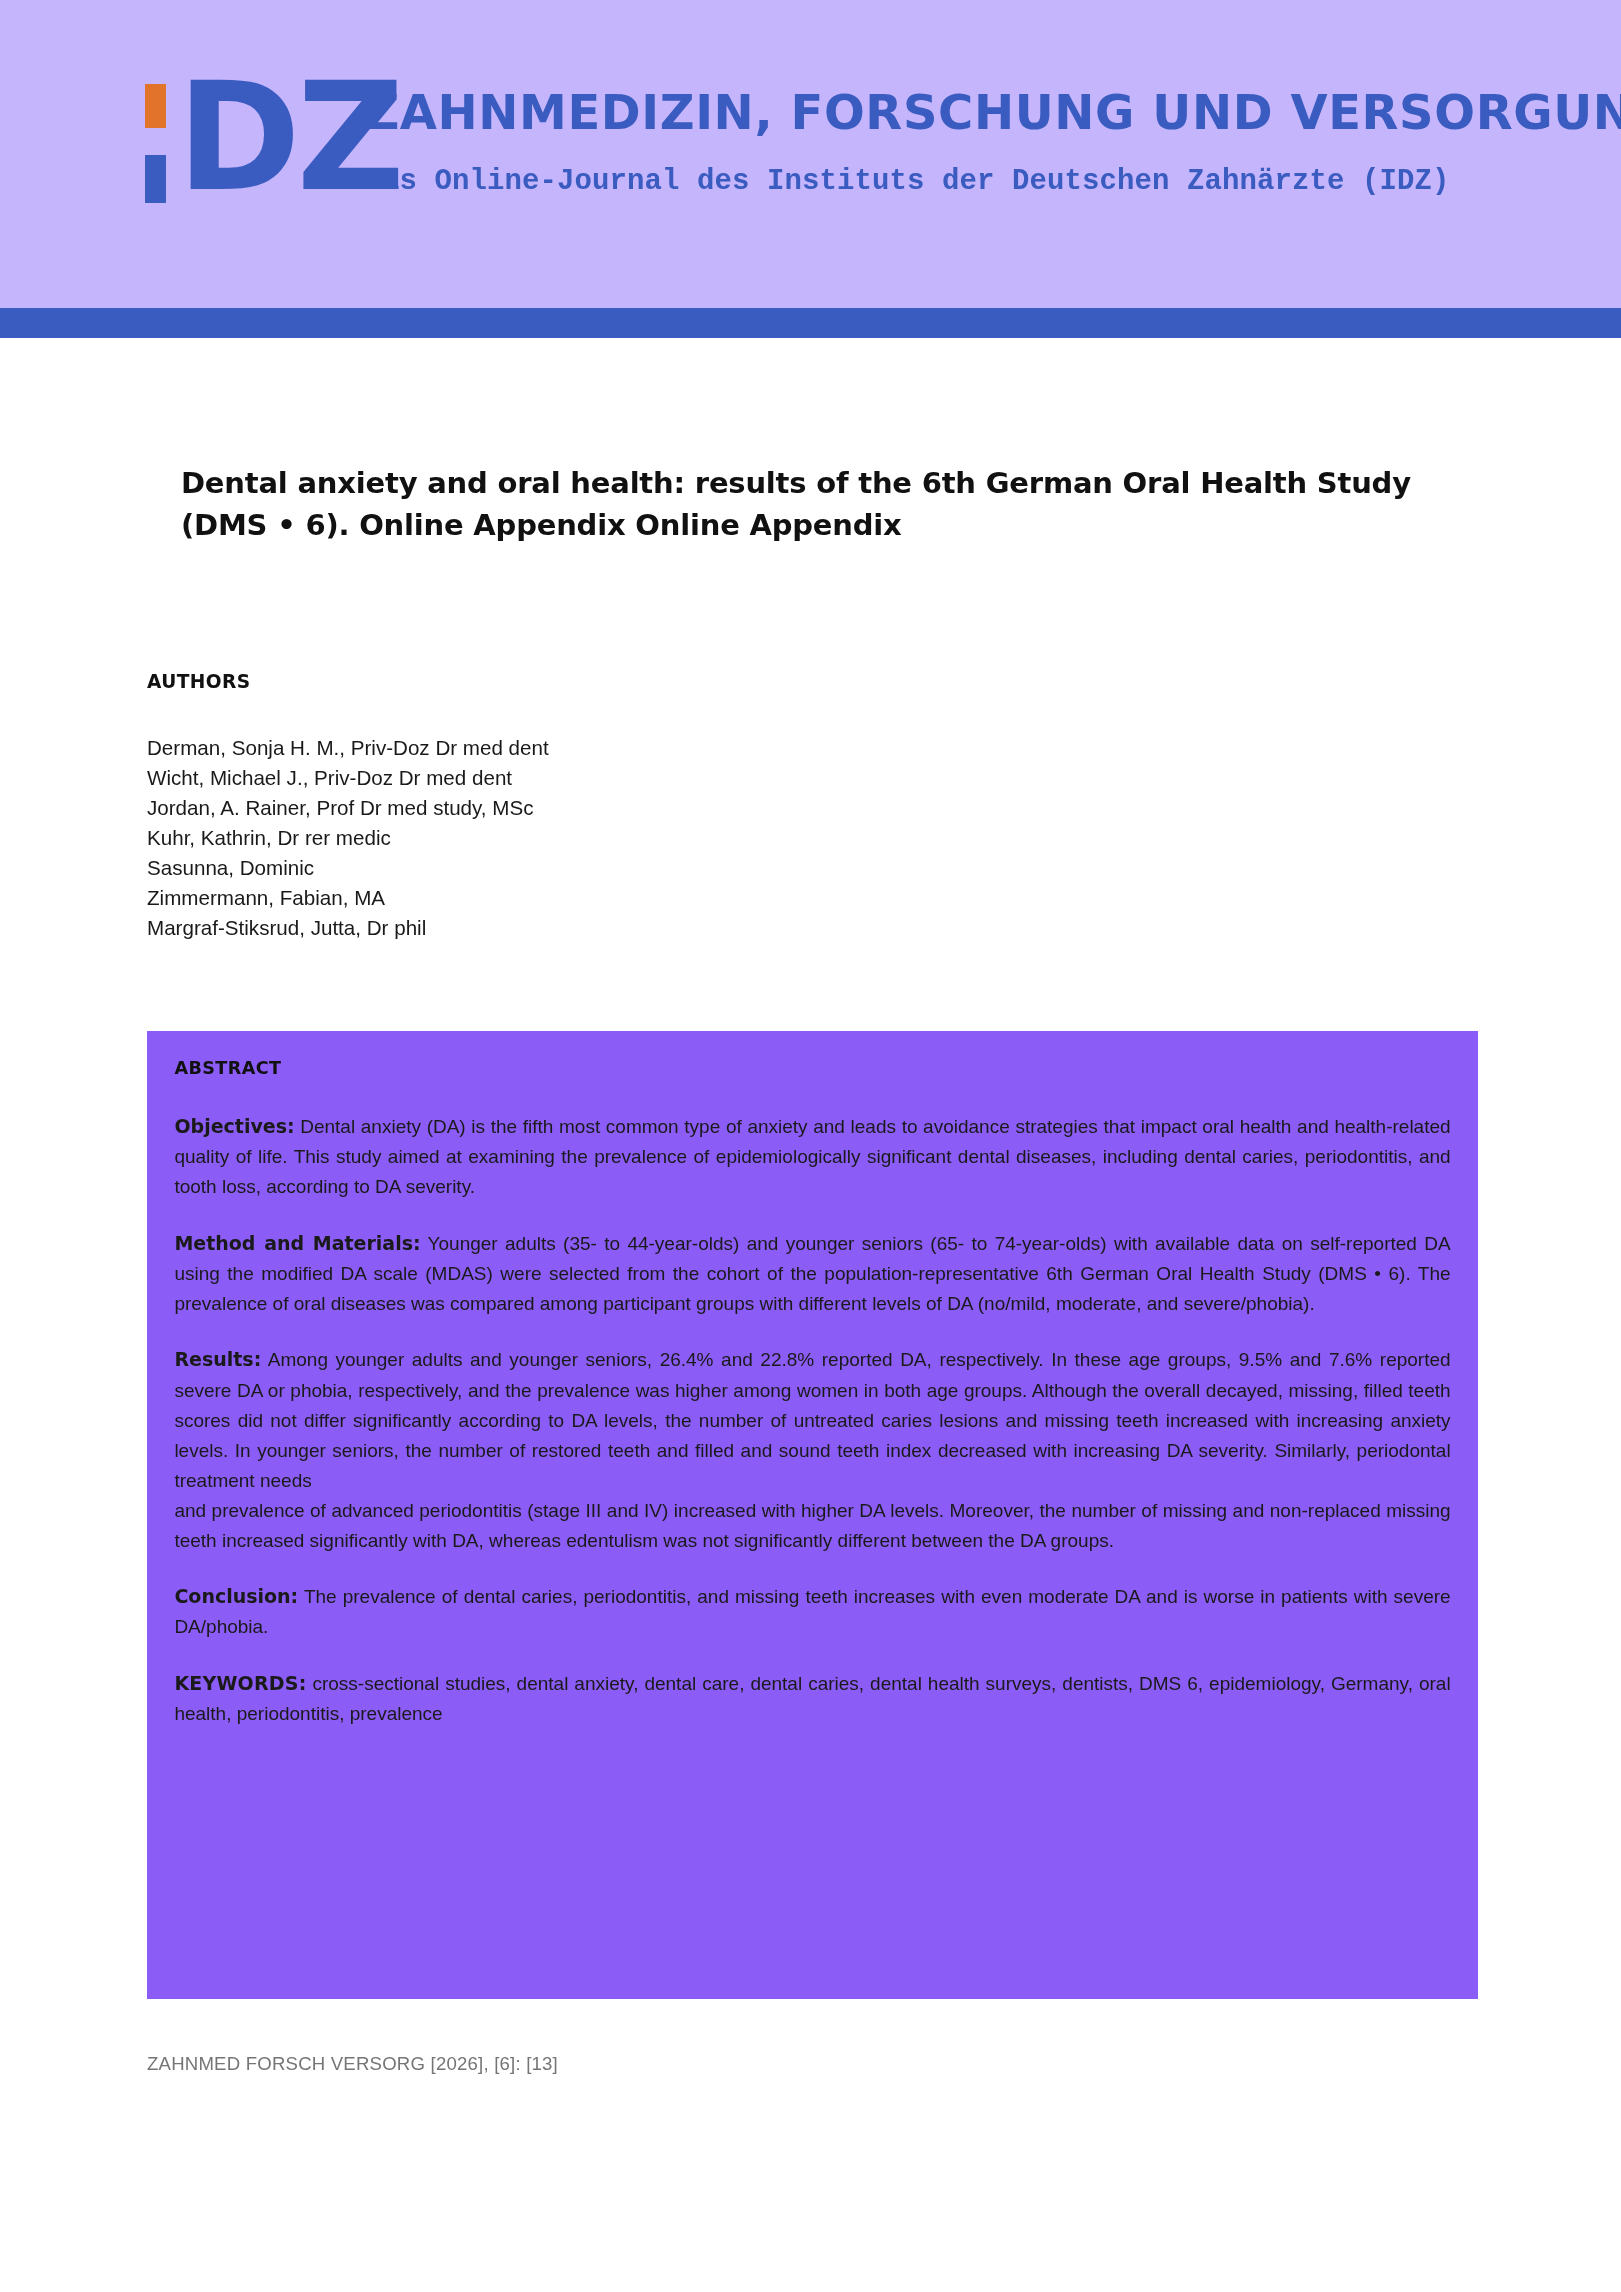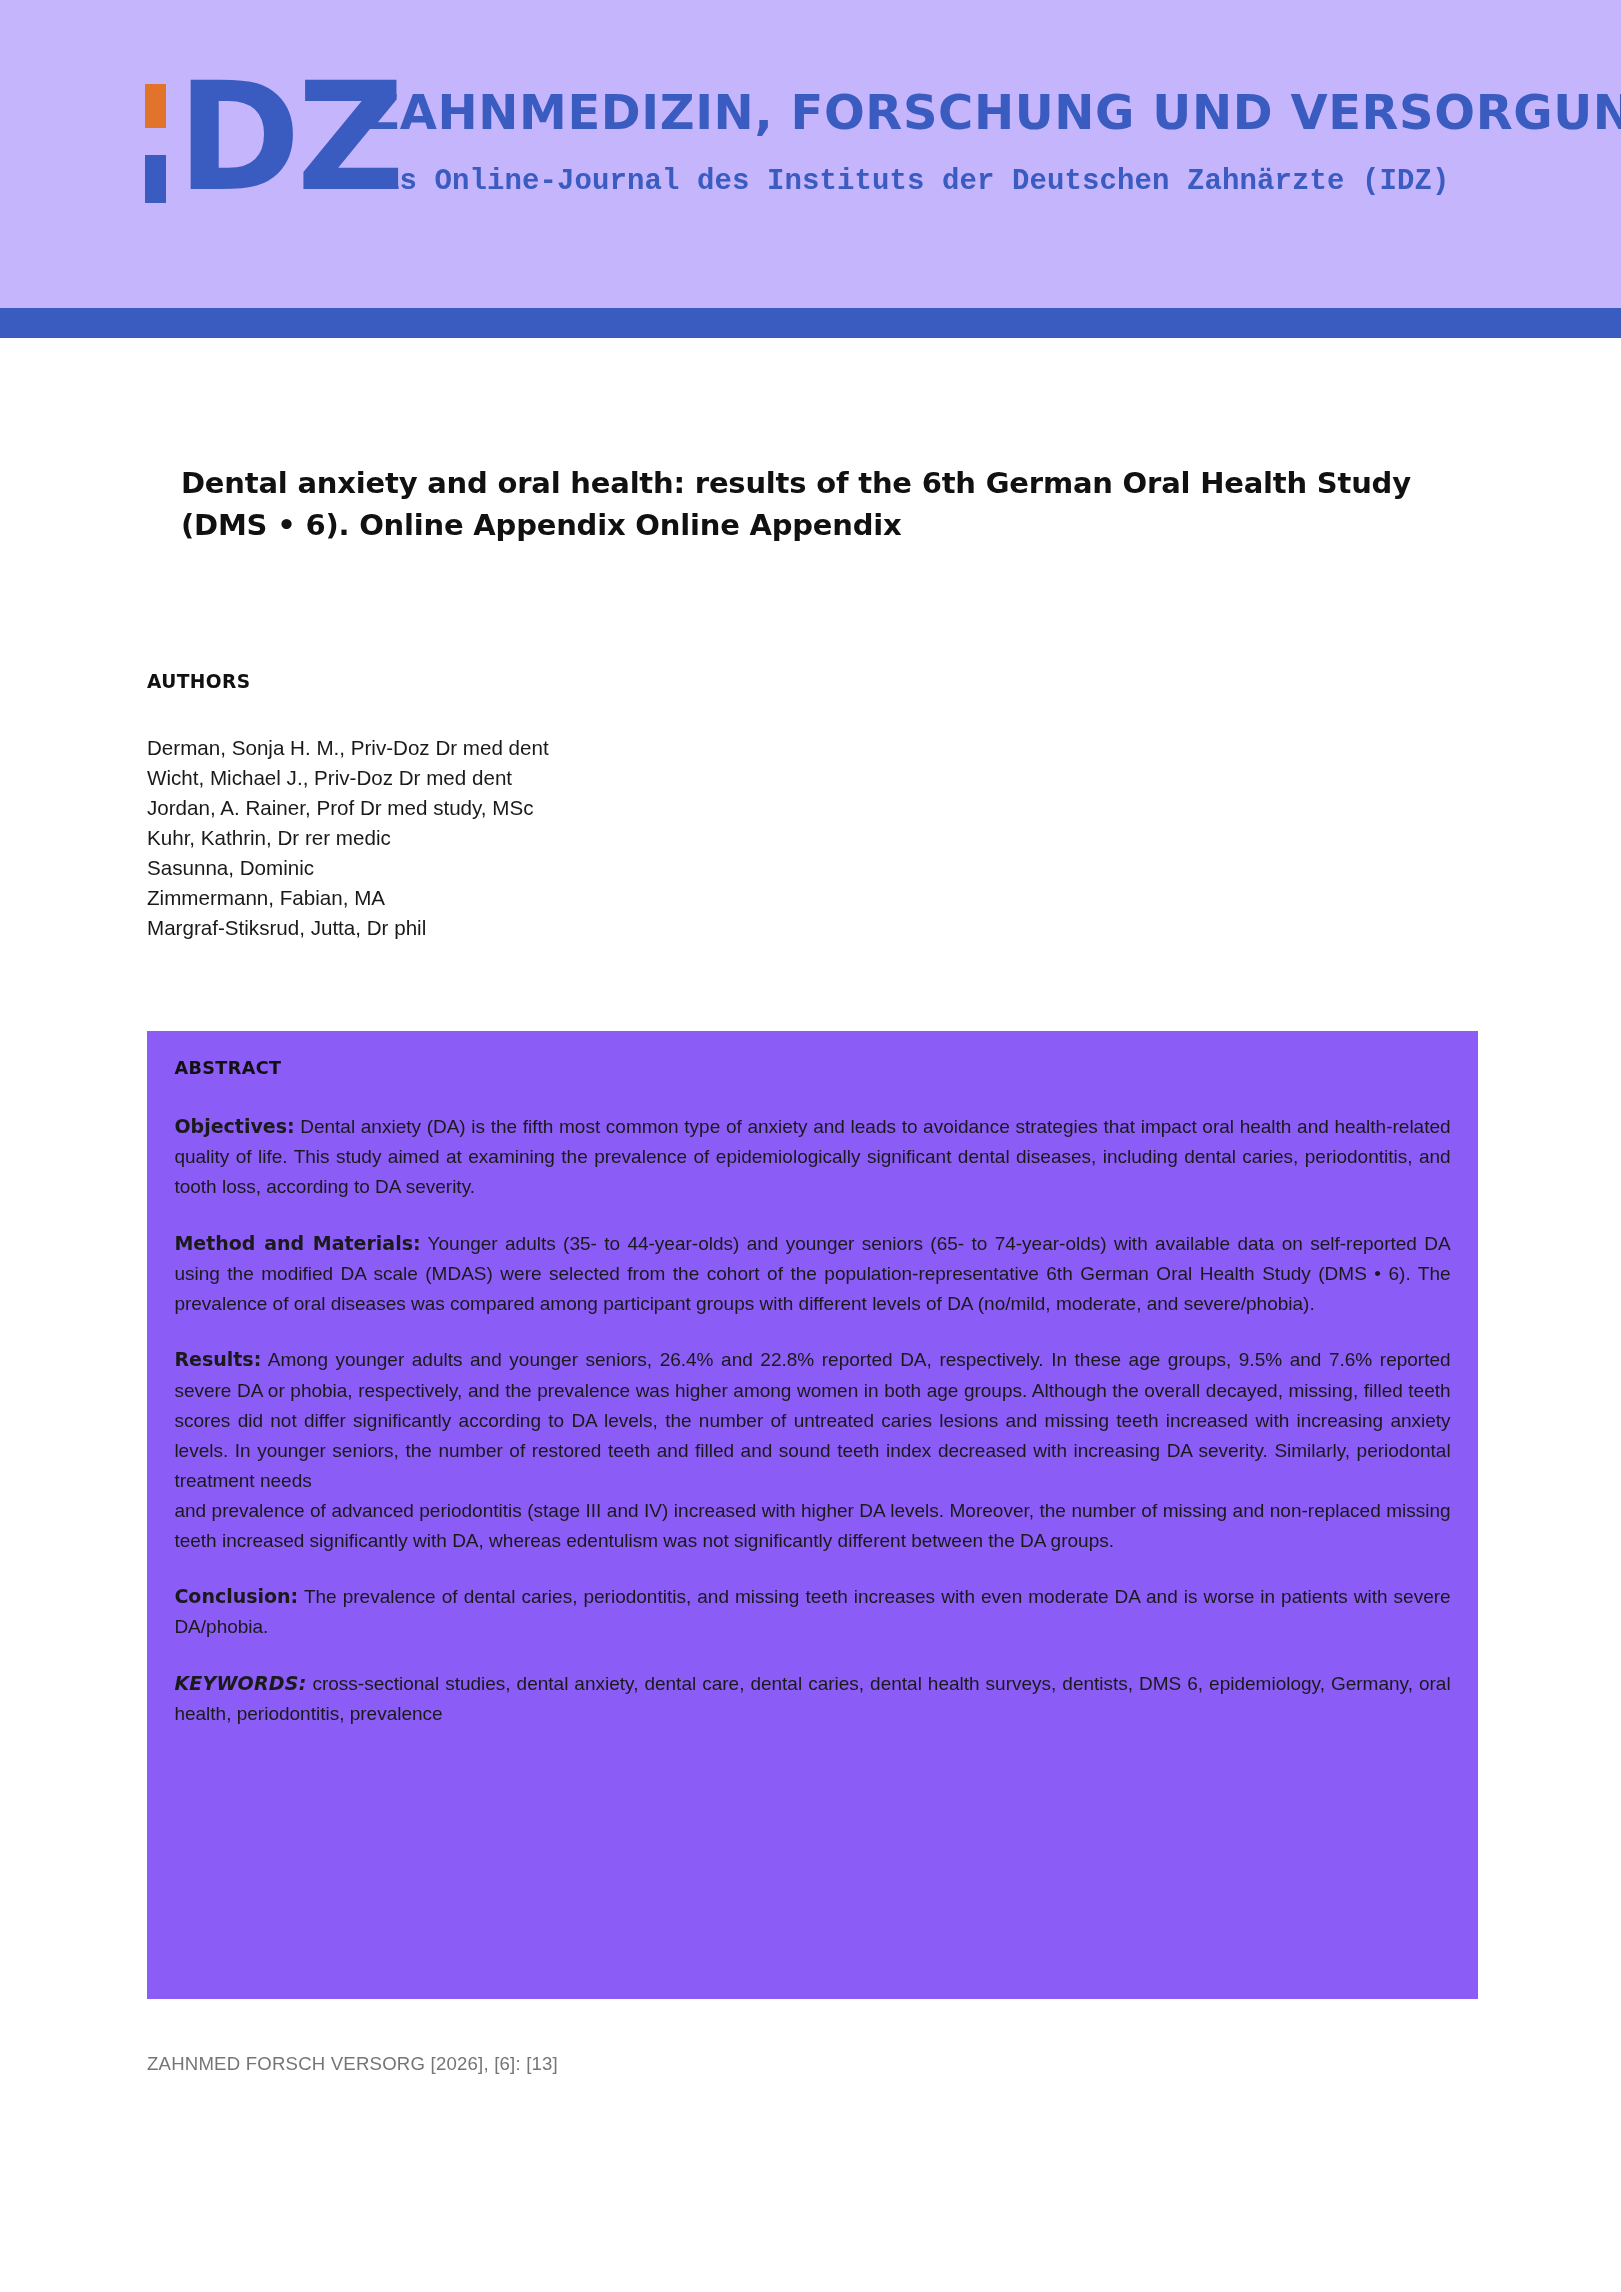--- a/index.html
+++ b/index.html
@@ -157,21 +157,21 @@
     line-height: 1.58;
     text-align: justify;
     color: #1a1a1a;
     margin: 0 0 25.5px 0;
     hyphens: none;
   }
   .abs-p b {
     font-family: "DejaVu Sans", sans-serif;
     font-weight: 700;
   }
-  .abs-p.keywords b { letter-spacing: 0.2px; font-style: italic; }
+  .abs-p.keywords b { letter-spacing: 0.2px; }
 
   
   .footer-note {
     position: absolute;
     left: 147px;
     top: 2053px;
     font-size: 18.6px;
     letter-spacing: 0.2px;
     color: #757575;
   }

